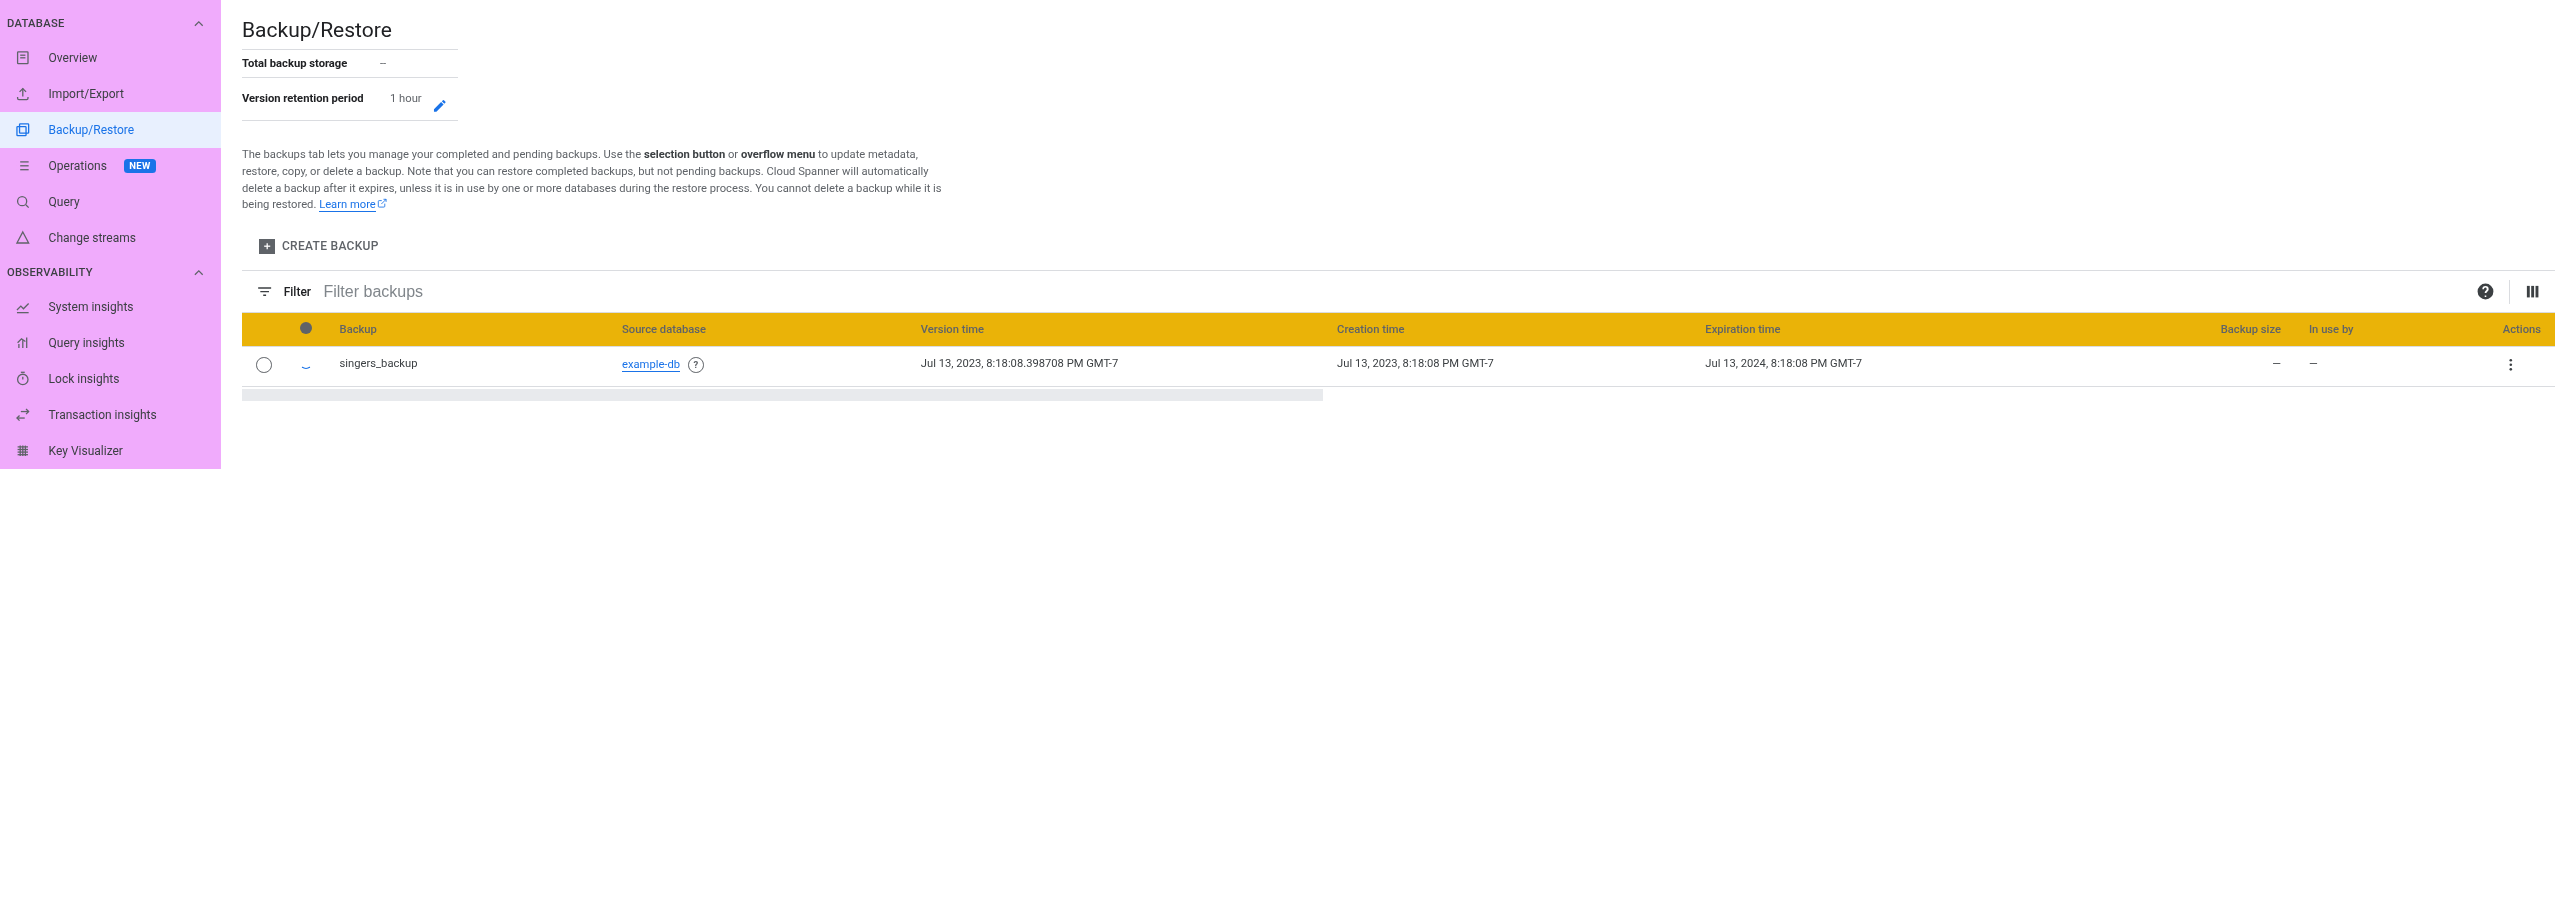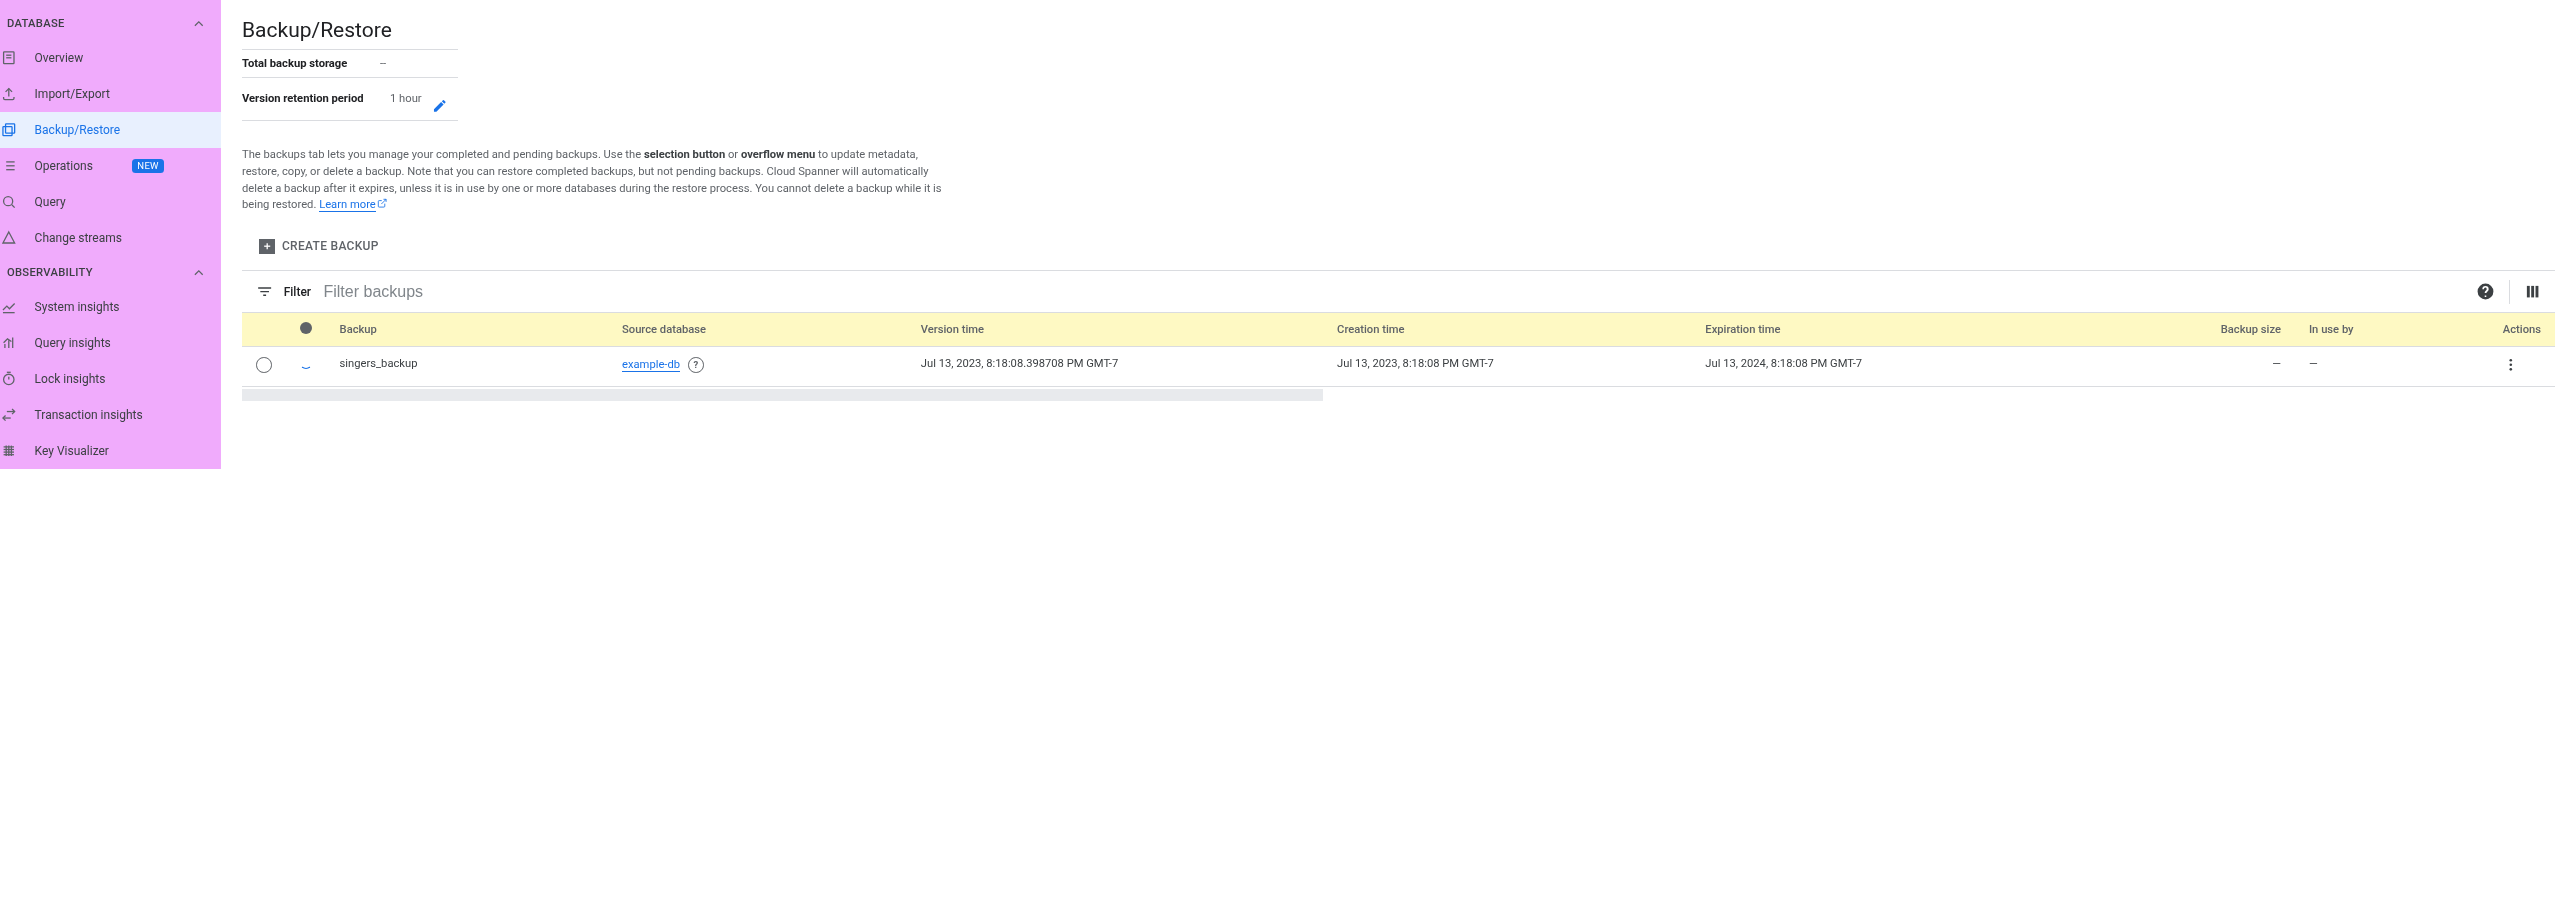--- a/index.html
+++ b/index.html
@@ -30,21 +30,21 @@
     color: #3c4043;
     cursor: pointer;
   }
   .nav-section-header .chev {
     color: #5f6368;
   }
   .nav-item {
     display: flex;
     align-items: center;
     gap: 17.3px;
-    padding: 0 0;
+    padding: 0 14px;
     height: 36px;
     color: #3c4043;
     cursor: pointer;
   }
   .nav-item .icon-slot {
     width: 17.3px;
     display: flex;
     justify-content: center;
     color: #5f6368;
   }
@@ -52,23 +52,22 @@
     background: #e8f0fe;
     color: #1a73e8;
   }
   .nav-item.active .icon-slot { color: #1a73e8; }
   .new-badge {
     background: #1a73e8;
     color: #fff;
     font-size: 9.5px;
     padding: 1.7px 5.2px;
     border-radius: 3.5px;
-    font-weight: 400;
+    font-weight: 700;
     letter-spacing: 0.3px;
-    margin-left: 22px;
   }
 
   
   .main {
     flex: 1;
     padding: 14px 21px 0 21px;
     overflow-x: auto;
   }
   .page-title {
     font-size: 21px;
@@ -166,21 +165,21 @@
   table.data {
     width: 100%;
     border-collapse: collapse;
     font-size: 11.2px;
   }
   table.data th {
     text-align: left;
     font-weight: 500;
     color: #5f6368;
     padding: 8.7px 14px;
-    background: #fef9c3;
+    background: #eab308;
     border-bottom: 0.9px solid #dadce0;
     white-space: nowrap;
   }
   table.data th.right, table.data td.right { text-align: right; }
   table.data td {
     padding: 10.4px 14px;
     border-bottom: 0.9px solid #dadce0;
     vertical-align: top;
     color: #3c4043;
   }

